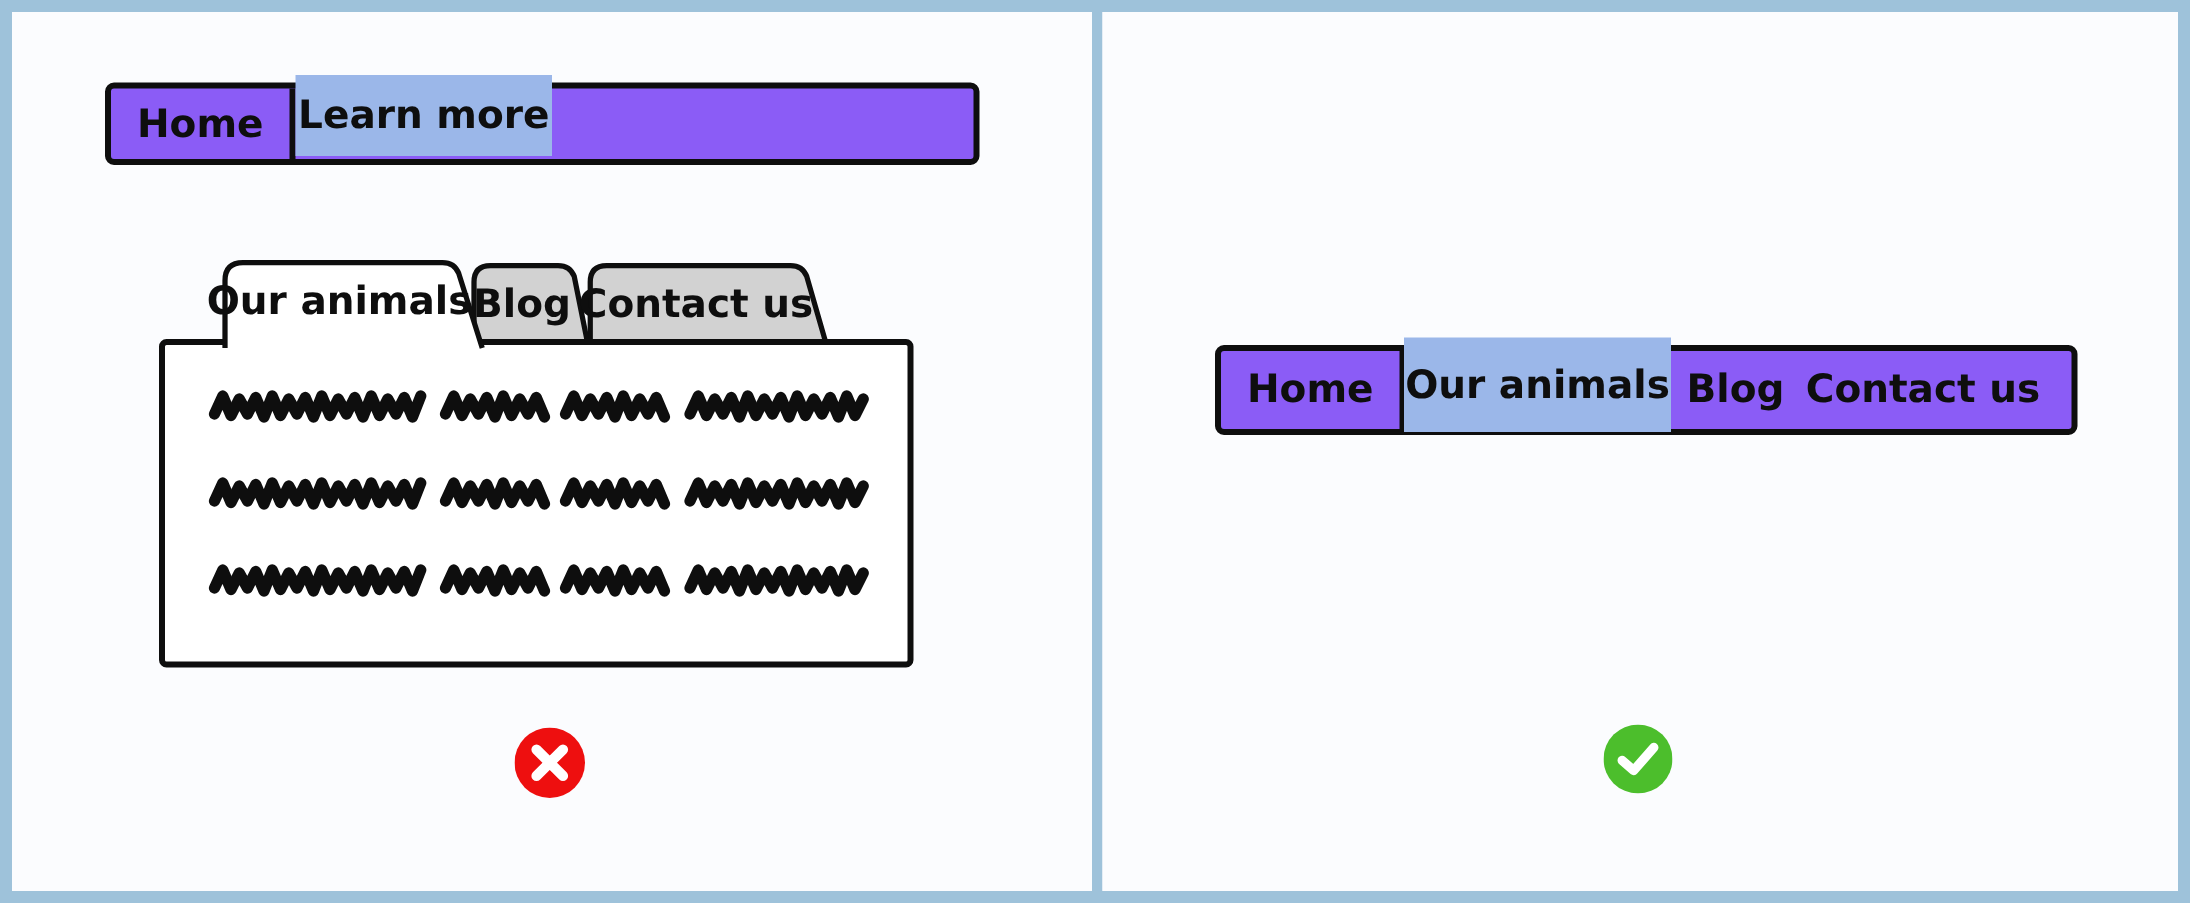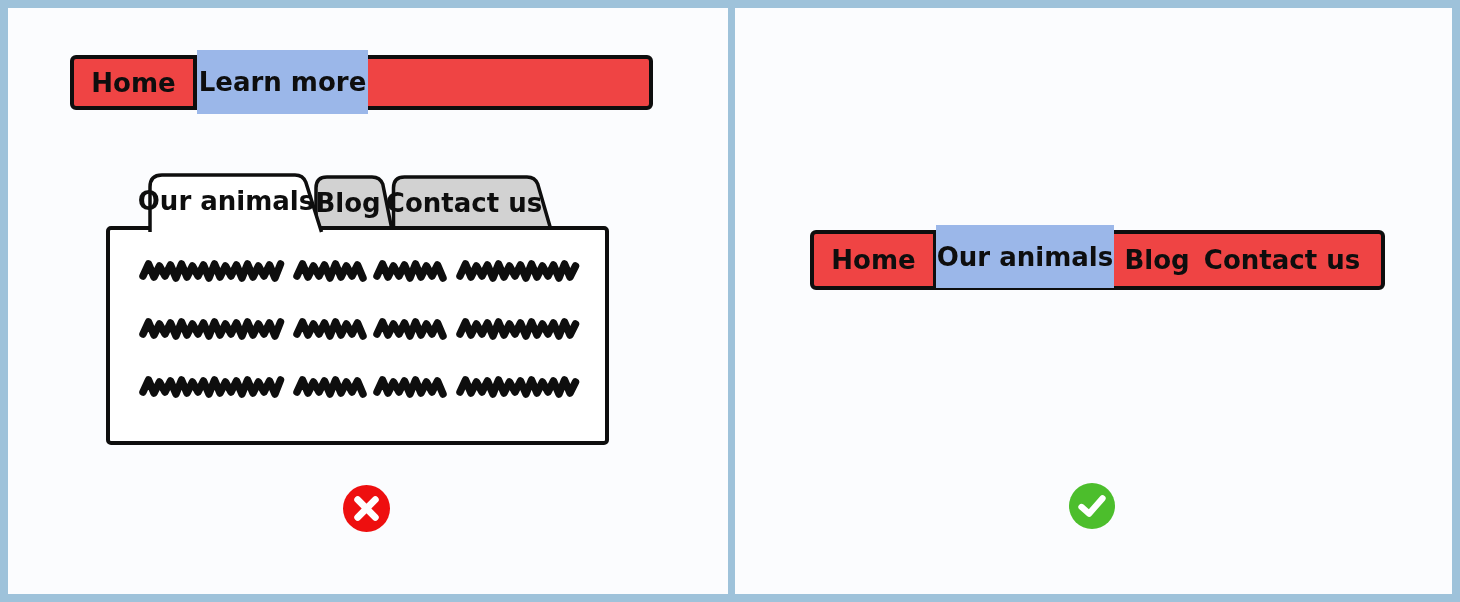--- a/index.html
+++ b/index.html
@@ -14,21 +14,21 @@
     display:flex; overflow:hidden; background:var(--pane-bg);
   }
   .pane{position:relative; height:586px; background:var(--pane-bg);}
   .pane-left{width:720px;}
   .pane-right{width:717px;}
   .divider{width:7px; background:var(--frame); height:586px;}
 
   
   .navbar{
     position:absolute; border:4px solid var(--ink); border-radius:6px;
-    background:#ef4444; z-index:1;
+    background:#8b5cf6; z-index:1;
   }
   .navbar-left{left:62px; top:47px; width:583px; height:55px;}
   .navbar-right{left:75px; top:222px; width:575px; height:60px;}
   .nav-cell-home{
     position:absolute; left:0; top:0; bottom:0; width:119px;
     display:flex; align-items:center; justify-content:center;
   }
   .nav-sep{position:absolute; left:119px; top:0; bottom:0; width:4px; background:var(--ink);}
   .nav-item{
     position:absolute; top:0; bottom:0;
@@ -36,21 +36,21 @@
   }
   .nav-item-blog{left:313px; width:60px;}
   .nav-item-contact{left:398px; width:140px;}
   .nav-label{font-size:26px; font-weight:600; white-space:nowrap;}
 
   
   .nav-active{
     position:absolute; background:var(--highlight); z-index:2;
     display:flex; align-items:center; justify-content:center;
   }
-  .nav-active-left{left:189px; top:42px; width:171px; height:64px;}
+  .nav-active-left{left:189px; top:42px; width:171px; height:54px;}
   .nav-active-right{left:201px; top:217px; width:178px; height:63px;}
 
   
   .folder-svg{position:absolute; left:95px; top:160px; z-index:1;}
   .tab-label{
     position:absolute; z-index:2; display:flex; align-items:center; justify-content:center;
     font-size:26px; font-weight:600; white-space:nowrap;
   }
   .tab-label-animals{left:142px; top:168px; width:152px; height:50px;}
   .tab-label-blog{left:308px; top:171px; width:64px; height:48px;}

